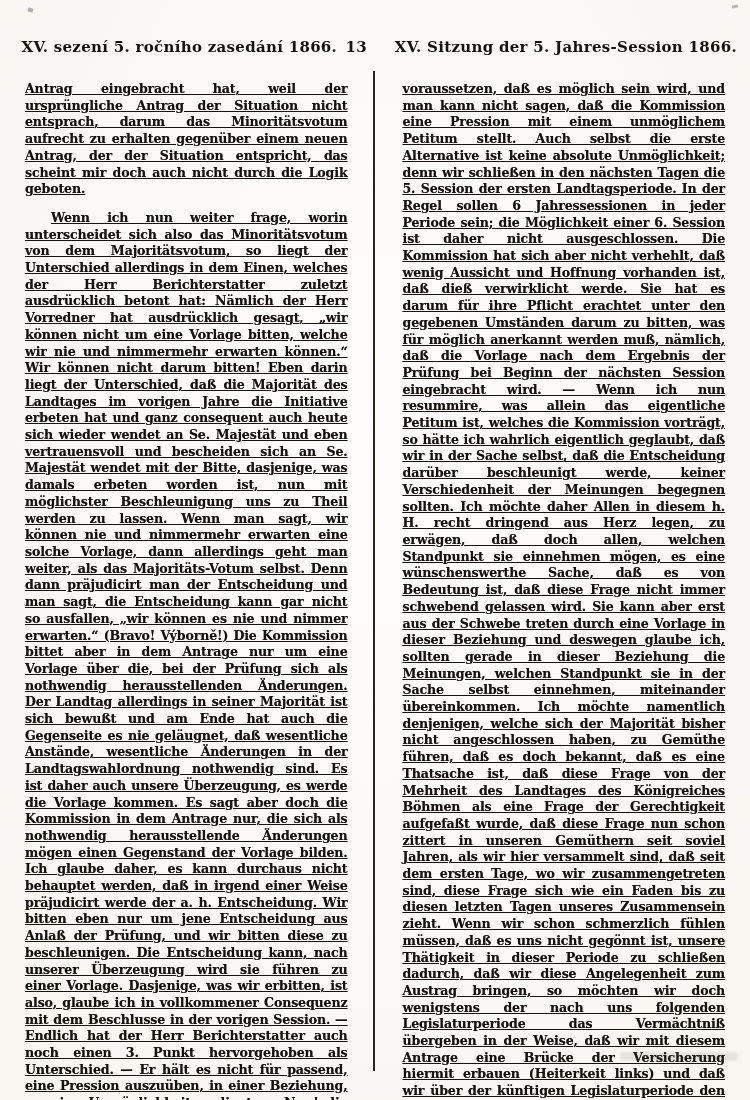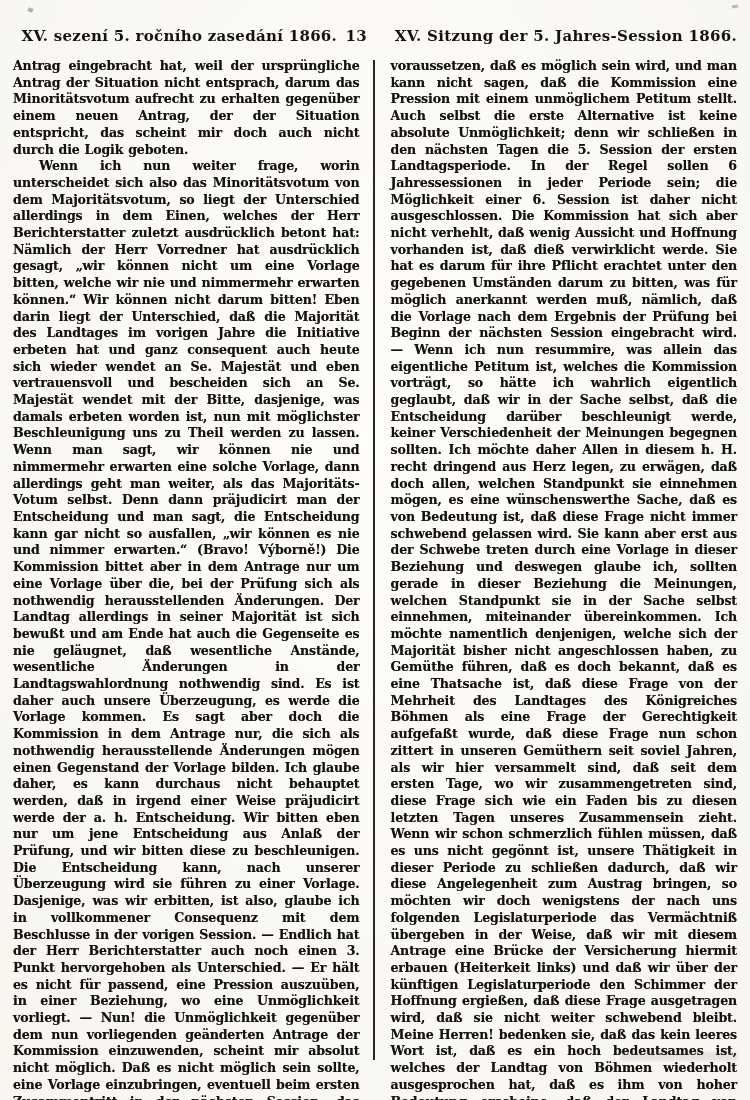--- a/index.html
+++ b/index.html
@@ -20,21 +20,21 @@
     height: 1100px;
     box-sizing: border-box;
     padding: 0 13px;
     background:
       radial-gradient(ellipse at 50% 40%, rgba(255,255,255,0.6), rgba(0,0,0,0.015) 90%),
       #fbfaf5;
   }
   .running-header {
     display: flex;
     align-items: baseline;
-    padding-top: 27px;
+    padding-top: 38px;
     margin-bottom: 13px;
     font-size: 15px;
     font-weight: bold;
     letter-spacing: 0.3px;
     white-space: nowrap;
   }
   .running-header .h-left {
     width: 352px;
     text-align: center;
   }
@@ -54,21 +54,21 @@
     width: 352px;
     font-size: 12.6px;
     font-weight: bold;
     line-height: 16.7px;
     text-align: justify;
     letter-spacing: -0.15px;
     word-spacing: 0.6px;
     text-shadow: 0 0 0.5px rgba(22,19,15,0.55);
   }
   .col-left { margin-right: 31px; }
-  .col p { margin: 0; }
+  .col p { margin: 12px; text-decoration: underline; }
   .col p.indented { text-indent: 26px; }
   .column-divider {
     position: absolute;
     left: 360px;
     top: 2px;
     height: 1000px;
     width: 1.6px;
     background: #2b261f;
   }
   .artifact {

